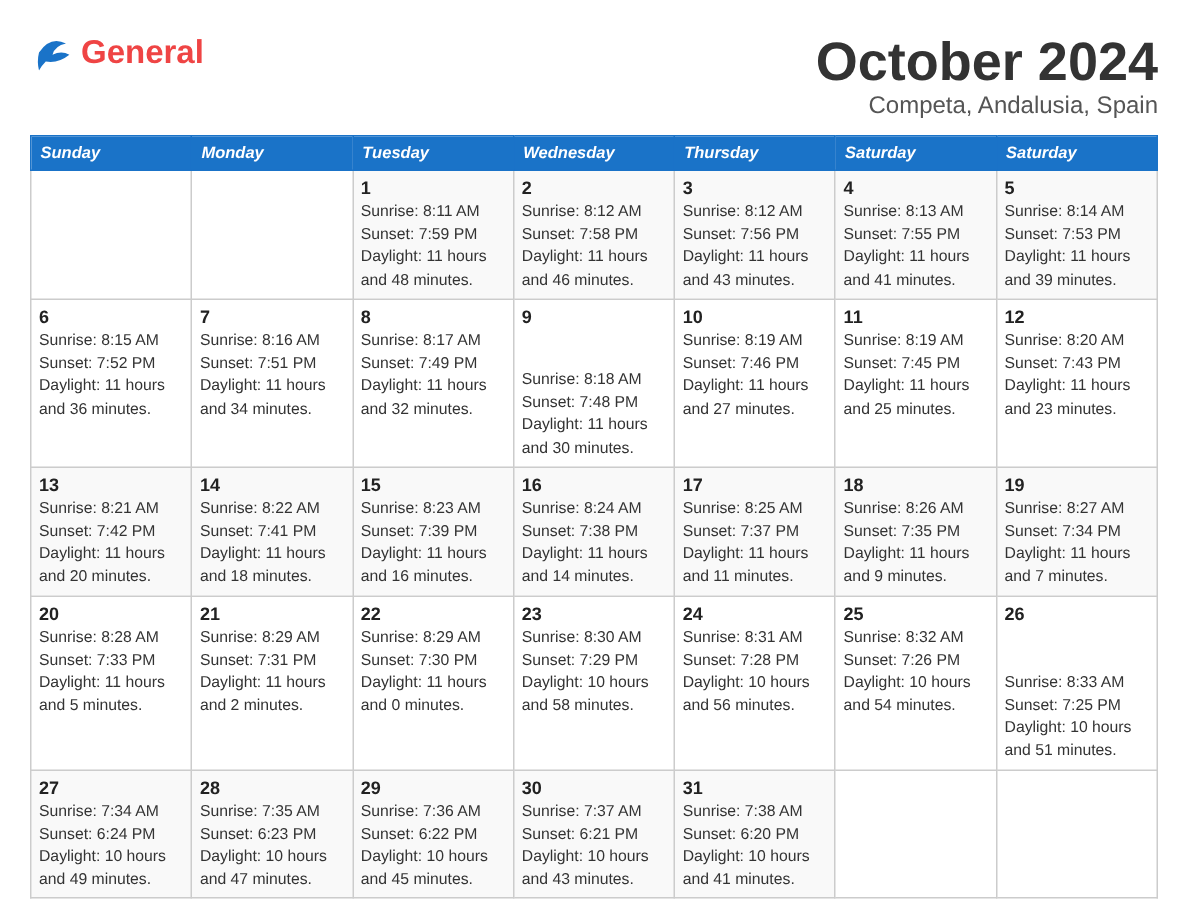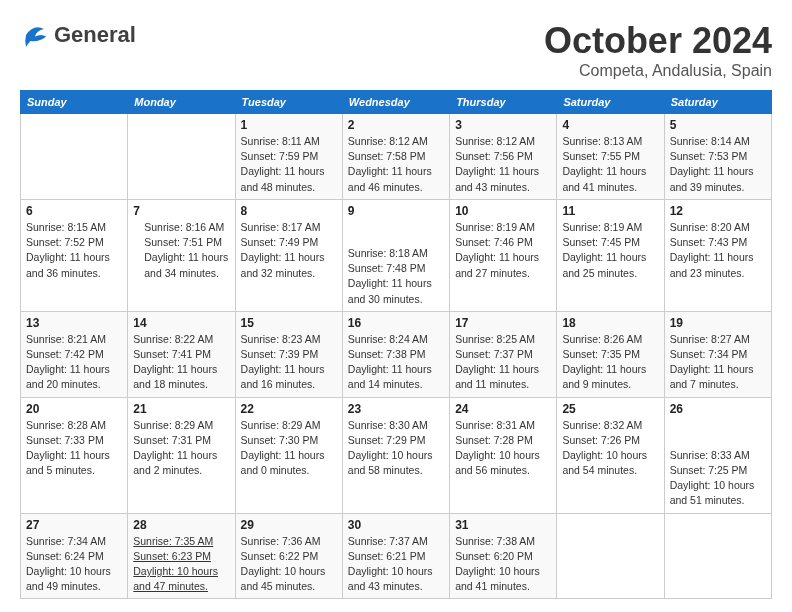--- a/index.html
+++ b/index.html
@@ -21,21 +21,21 @@
       align-items: center;
       gap: 4px;
     }
     .logo-text {
       font-size: 22px;
       font-weight: bold;
       color: #333;
       line-height: 1.1;
     }
     .logo-text span {
-      color: #404040;
+      color: #ef4444;
     }
     .logo-bird {
       width: 30px;
       height: 30px;
     }
     .title-block {
       text-align: right;
     }
     .month-title {
       font-size: 36px;
@@ -156,21 +156,21 @@
       </tr>
       <tr>
         <td>
           <div class="day-num">6</div>
           <div class="day-info" style="white-space: pre-line;">Sunrise: 8:15 AM
 Sunset: 7:52 PM
 Daylight: 11 hours and 36 minutes.</div>
         </td>
         <td>
           <div class="day-num">7</div>
-          <div class="day-info" style="white-space: pre-line; margin-left: 11px;">Sunrise: 8:16 AM
+          <div class="day-info" style="white-space: pre-line;">Sunrise: 8:16 AM
 Sunset: 7:51 PM
 Daylight: 11 hours and 34 minutes.</div>
         </td>
         <td>
           <div class="day-num">8</div>
           <div class="day-info" style="white-space: pre-line;">Sunrise: 8:17 AM
 Sunset: 7:49 PM
 Daylight: 11 hours and 32 minutes.</div>
         </td>
         <td>
@@ -288,21 +288,21 @@
       </tr>
       <tr>
         <td>
           <div class="day-num">27</div>
           <div class="day-info" style="white-space: pre-line;">Sunrise: 7:34 AM
 Sunset: 6:24 PM
 Daylight: 10 hours and 49 minutes.</div>
         </td>
         <td>
           <div class="day-num">28</div>
-          <div class="day-info" style="white-space: pre-line; text-decoration: underline;">Sunrise: 7:35 AM
+          <div class="day-info" style="white-space: pre-line;">Sunrise: 7:35 AM
 Sunset: 6:23 PM
 Daylight: 10 hours and 47 minutes.</div>
         </td>
         <td>
           <div class="day-num">29</div>
           <div class="day-info" style="white-space: pre-line;">Sunrise: 7:36 AM
 Sunset: 6:22 PM
 Daylight: 10 hours and 45 minutes.</div>
         </td>
         <td>

